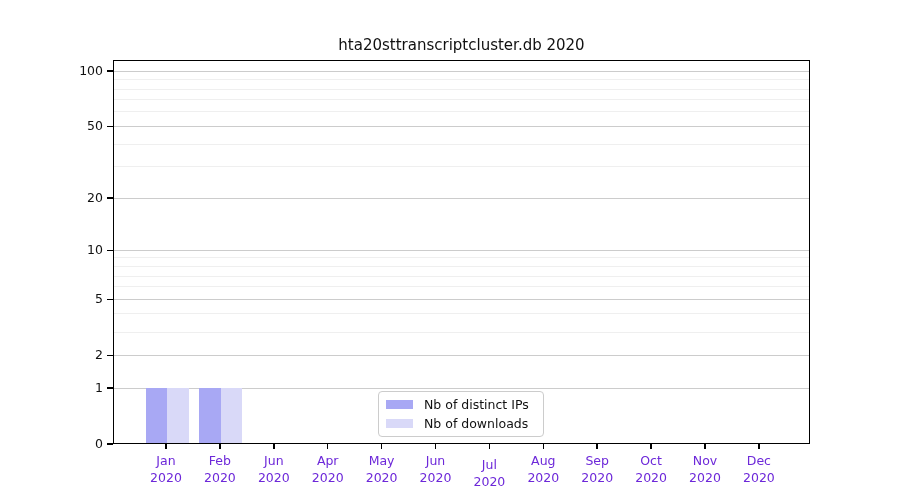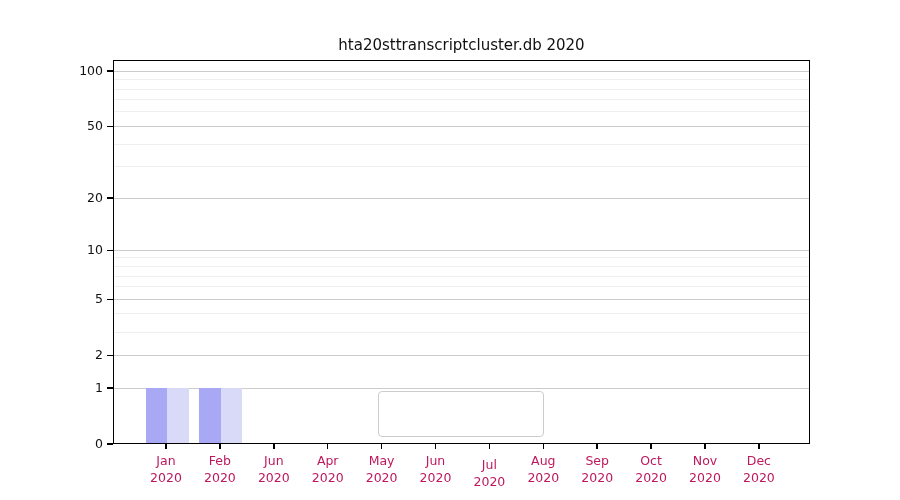--- a/index.html
+++ b/index.html
@@ -19,21 +19,21 @@
   .gridline.minor{background:#efefef;}
   .gridline.major{background:#cccccc;}
   .bar{position:absolute;}
   .ytick-mark{position:absolute;width:6px;height:1.5px;background:#000;}
   .ytick-label{
     position:absolute;width:60px;text-align:right;font-size:12.5px;color:#111;
     line-height:14px;
   }
   .xtick-mark{position:absolute;width:1.5px;height:5px;background:#000;}
   .xtick-label{
-    position:absolute;width:70px;text-align:center;font-size:12.5px;color:#be185d;
+    position:absolute;width:70px;text-align:center;font-size:12.5px;color:#6d28d9;
     line-height:17px;
   }
   #legend{
     position:absolute;left:378px;top:391px;width:166px;height:46px;
     background:rgba(255,255,255,0.92);border:1px solid #cccccc;border-radius:4px;
     box-sizing:border-box;display:flex;flex-direction:column;justify-content:center;
     gap:4px;padding:4px 8px 4px 7px;
   }
   .legend-item{display:flex;align-items:center;gap:11px;}
   .legend-swatch{width:27px;height:9px;flex:0 0 27px;}
@@ -143,14 +143,22 @@
         <div>Nov</div>
         <div>2020</div>
       </div>
       <div class="xtick-mark" style="left: 758.15px; top: 444px;"></div>
       <div class="xtick-label" style="left: 723.9px; top: 452px;">
         <div>Dec</div>
         <div>2020</div>
       </div>
     </div>
   <div id="legend">
+      <div class="legend-item">
+        <div class="legend-swatch" style="background: rgb(168, 168, 244);"></div>
+        <span class="legend-label">Nb of distinct IPs</span>
+      </div>
+      <div class="legend-item">
+        <div class="legend-swatch" style="background: rgb(217, 217, 248);"></div>
+        <span class="legend-label">Nb of downloads</span>
+      </div>
     </div>
 </div>
 
 </body></html>

